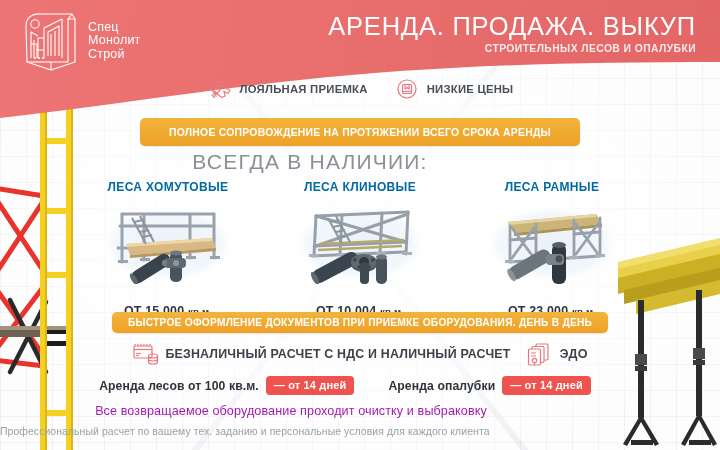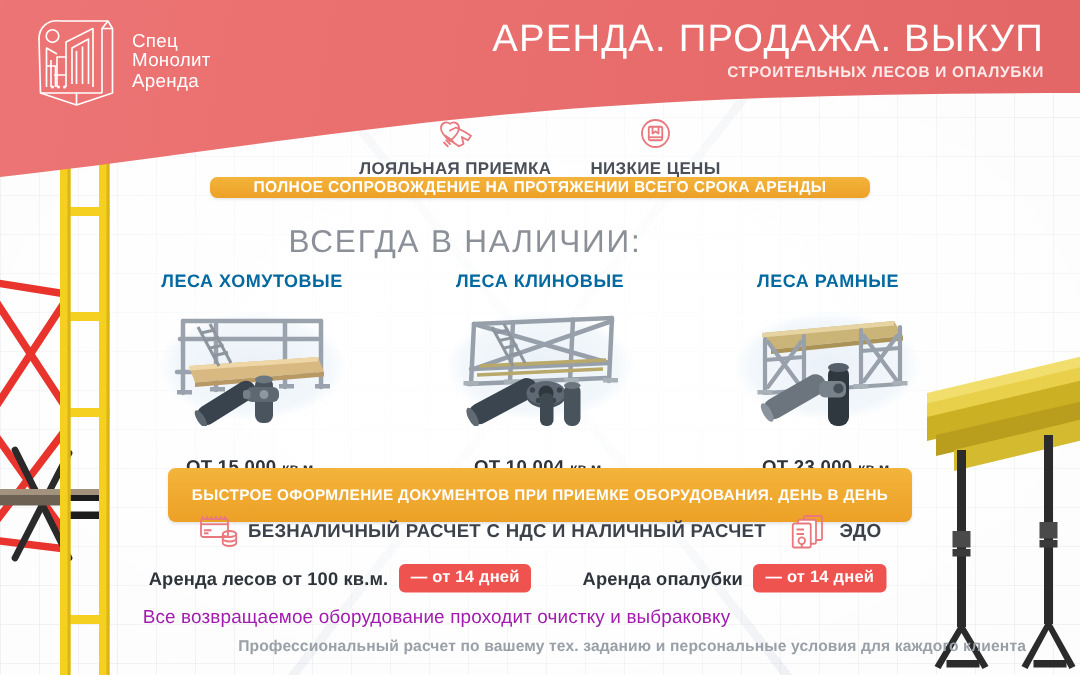--- a/index.html
+++ b/index.html
@@ -60,39 +60,39 @@
   .title-sub{
     color:#fdeaea;font-size:10.3px;font-weight:700;letter-spacing:.45px;line-height:14px;
     white-space:nowrap;margin-top:1px;
   }
 
   
   .features{
     position:absolute;left:0;top:78px;width:720px;
     display:flex;justify-content:center;align-items:center;gap:26px;
   }
-  .feature{display:flex;align-items:center;gap:7px;flex-direction:column;}
+  .feature{display:flex;align-items:center;gap:7px;}
   .feature-label{
     color:#4a4f58;font-size:11.3px;font-weight:700;letter-spacing:.25px;white-space:nowrap;
   }
   .f-icon{width:26px;height:22px;flex:0 0 auto;}
 
   
   .pill{
     position:absolute;border-radius:5px;
     background:linear-gradient(180deg,#f3b43c 0%,#eda026 100%);
     display:flex;align-items:center;justify-content:center;
     box-shadow:0 1px 2px rgba(0,0,0,.10);
   }
   .pill span{
     color:#ffffff;font-weight:700;letter-spacing:.25px;white-space:nowrap;
   }
-  #pill1{left:140px;top:118px;width:440px;height:14px;}
+  #pill1{left:140px;top:118px;width:440px;height:28px;}
   #pill1 span{font-size:10.4px;}
-  #pill2{left:112px;top:312px;width:496px;height:36px;}
+  #pill2{left:112px;top:312px;width:496px;height:21px;}
   #pill2 span{font-size:10.2px;}
 
   
   .stock-title{
     position:absolute;left:0;top:150px;width:620px;text-align:center;
     color:#8b9098;font-size:21px;font-weight:400;letter-spacing:1.2px;
   }
 
   
   .products{
@@ -138,22 +138,22 @@
     font-size:11px;font-weight:700;letter-spacing:.15px;
     padding:3px 8px 4px;white-space:nowrap;
   }
 
   
   .note-strong{
     position:absolute;left:0;top:404px;width:582px;text-align:center;
     color:#a21caf;font-size:12.6px;font-weight:400;letter-spacing:.1px;
   }
   .note-light{
-    position:absolute;left:0;top:426px;width:684px;text-align:right;
-    color:#9aa0a8;font-size:10.4px;font-weight:700;letter-spacing:.1px;
+    position:absolute;left:0;top:426px;width:684px;text-align:left;
+    color:#9aa0a8;font-size:10.4px;font-weight:400;letter-spacing:.1px;
   }
 
   
   .edge{position:absolute;top:0;height:450px;pointer-events:none;}
   #edge-left{left:0;width:96px;}
   #edge-right{right:0;width:110px;}
 
   
   .watermark{
     position:absolute;right:6px;bottom:14px;
@@ -261,21 +261,21 @@
         <g fill="#ffffff">
           <circle cx="13" cy="48" r="1"></circle>
           <circle cx="17" cy="48" r="1"></circle>
           <circle cx="21" cy="48" r="1"></circle>
         </g>
       </svg>
     </span>
     <span class="logo-text">
       <span>Спец</span><br>
       <span>Монолит</span><br>
-      <span>Аренда</span>
+      <span>Строй</span>
     </span>
   </div>
 
   <div class="title-block">
     <div class="title-main">АРЕНДА. ПРОДАЖА. ВЫКУП</div>
     <div class="title-sub">СТРОИТЕЛЬНЫХ ЛЕСОВ И ОПАЛУБКИ</div>
   </div>
 
   <div class="features">
 

